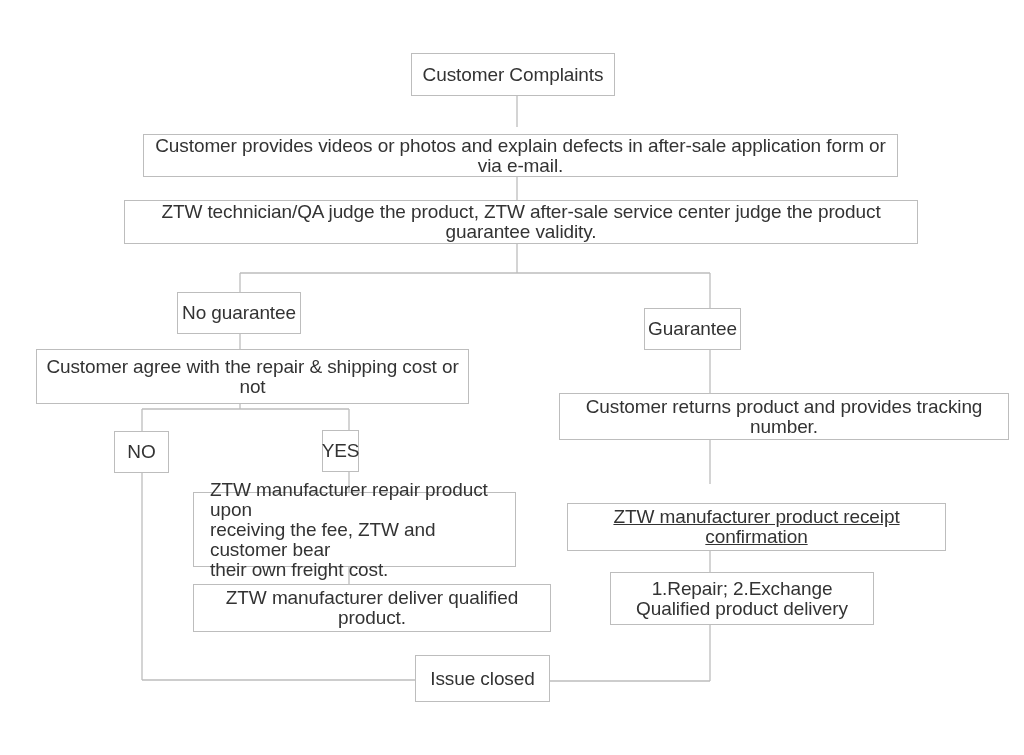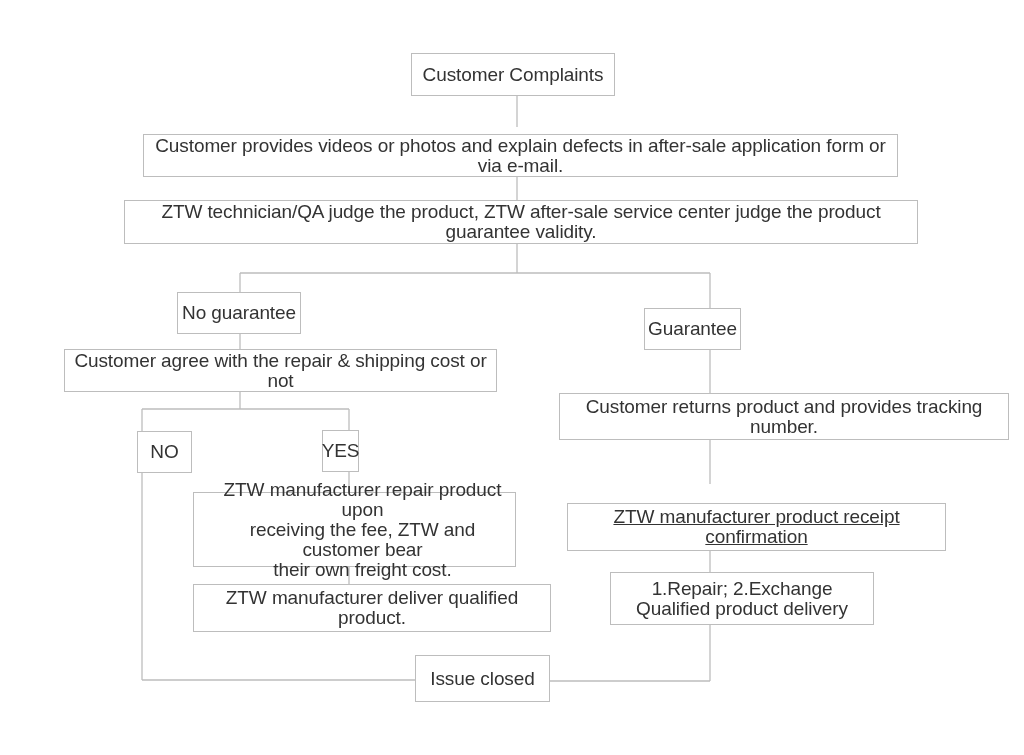--- a/index.html
+++ b/index.html
@@ -3,21 +3,21 @@
 <meta charset="utf-8">
 <style>
   html, body { margin: 0; padding: 0; background: #ffffff; }
   body { width: 1024px; height: 755px; position: relative; overflow: hidden;
          font-family: "Liberation Sans", "DejaVu Sans", sans-serif; color: #333333; }
   svg.lines { position: absolute; left: 0; top: 0; width: 1024px; height: 755px; }
   svg.lines line { stroke: #bdbdbd; stroke-width: 1.3; }
   .box { position: absolute; box-sizing: border-box; border: 1.3px solid #bdbdbd; background: #fff;
          display: flex; align-items: center; justify-content: center; text-align: center;
          font-size: 19px; line-height: 20px; color: #333333; letter-spacing: -0.1px; }
-  .box.left { justify-content: flex-start; text-align: center; padding-left: 16px; }
+  .box.left { justify-content: flex-start; text-align: left; padding-left: 16px; }
   .box .txt { white-space: pre-line; }
 </style>
 </head>
 <body>
 
 <svg class="lines" xmlns="http://www.w3.org/2000/svg">
   <line x1="517" y1="95" x2="517" y2="127"></line>
   <line x1="517" y1="168" x2="517" y2="201"></line>
   <line x1="517" y1="243" x2="517" y2="273"></line>
   <line x1="240" y1="273" x2="710" y2="273"></line>
@@ -48,25 +48,25 @@
 </div>
 
 <div class="box" style="left:124px;top:200px;width:794px;height:44px;">
   <span class="txt">ZTW technician/QA judge the product, ZTW after-sale service center judge the product guarantee validity.</span>
 </div>
 
 <div class="box" style="left:177px;top:292px;width:124px;height:42px;">
   <span class="txt">No guarantee</span>
 </div>
 
-<div class="box" style="left:36px;top:349px;width:433px;height:43px;margin-left:28px;">
+<div class="box" style="left:36px;top:349px;width:433px;height:55px;">
   <span class="txt">Customer agree with the repair &amp; shipping cost or not</span>
 </div>
 
-<div class="box" style="left:114px;top:431px;width:55px;height:42px;margin-left:23px;">
+<div class="box" style="left:114px;top:431px;width:55px;height:42px;">
   <span class="txt">NO</span>
 </div>
 
 <div class="box" style="left:322px;top:430px;width:37px;height:42px;align-items:center;">
   <span class="txt">YES</span>
 </div>
 
 <div class="box left" style="left:193px;top:492px;width:323px;height:75px;">
   <span class="txt">ZTW manufacturer repair product upon
 receiving the fee, ZTW and customer bear

